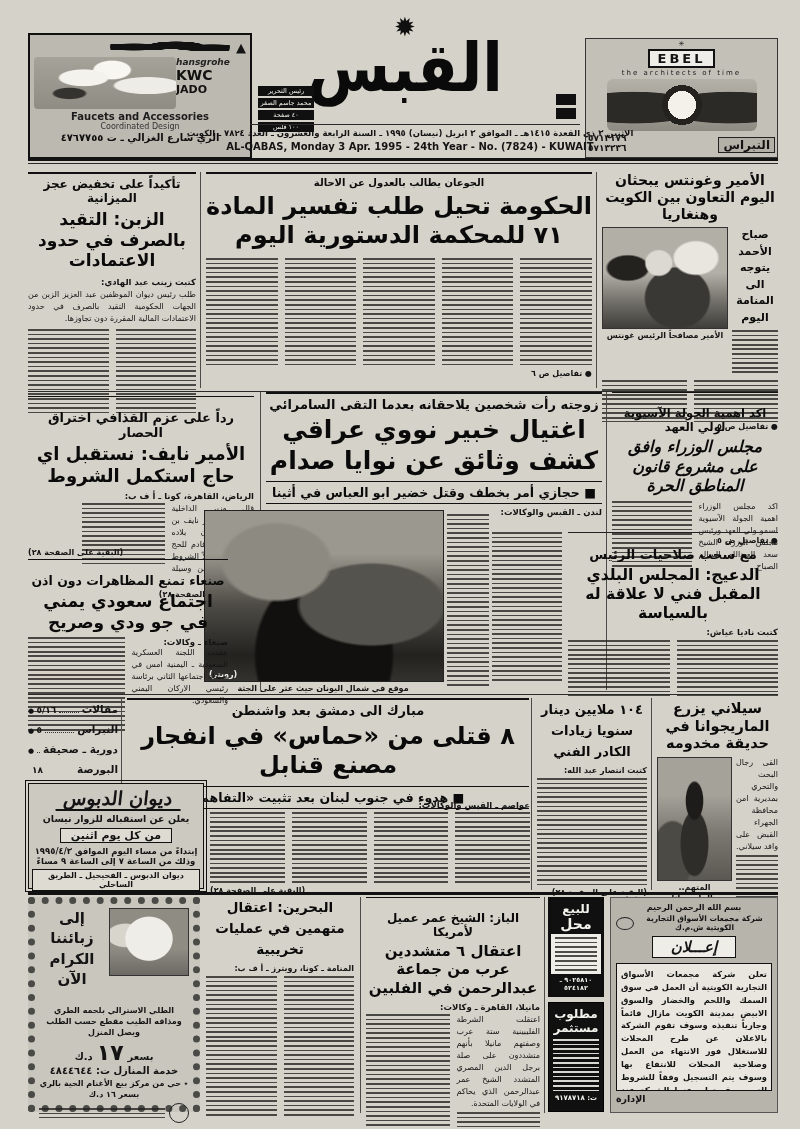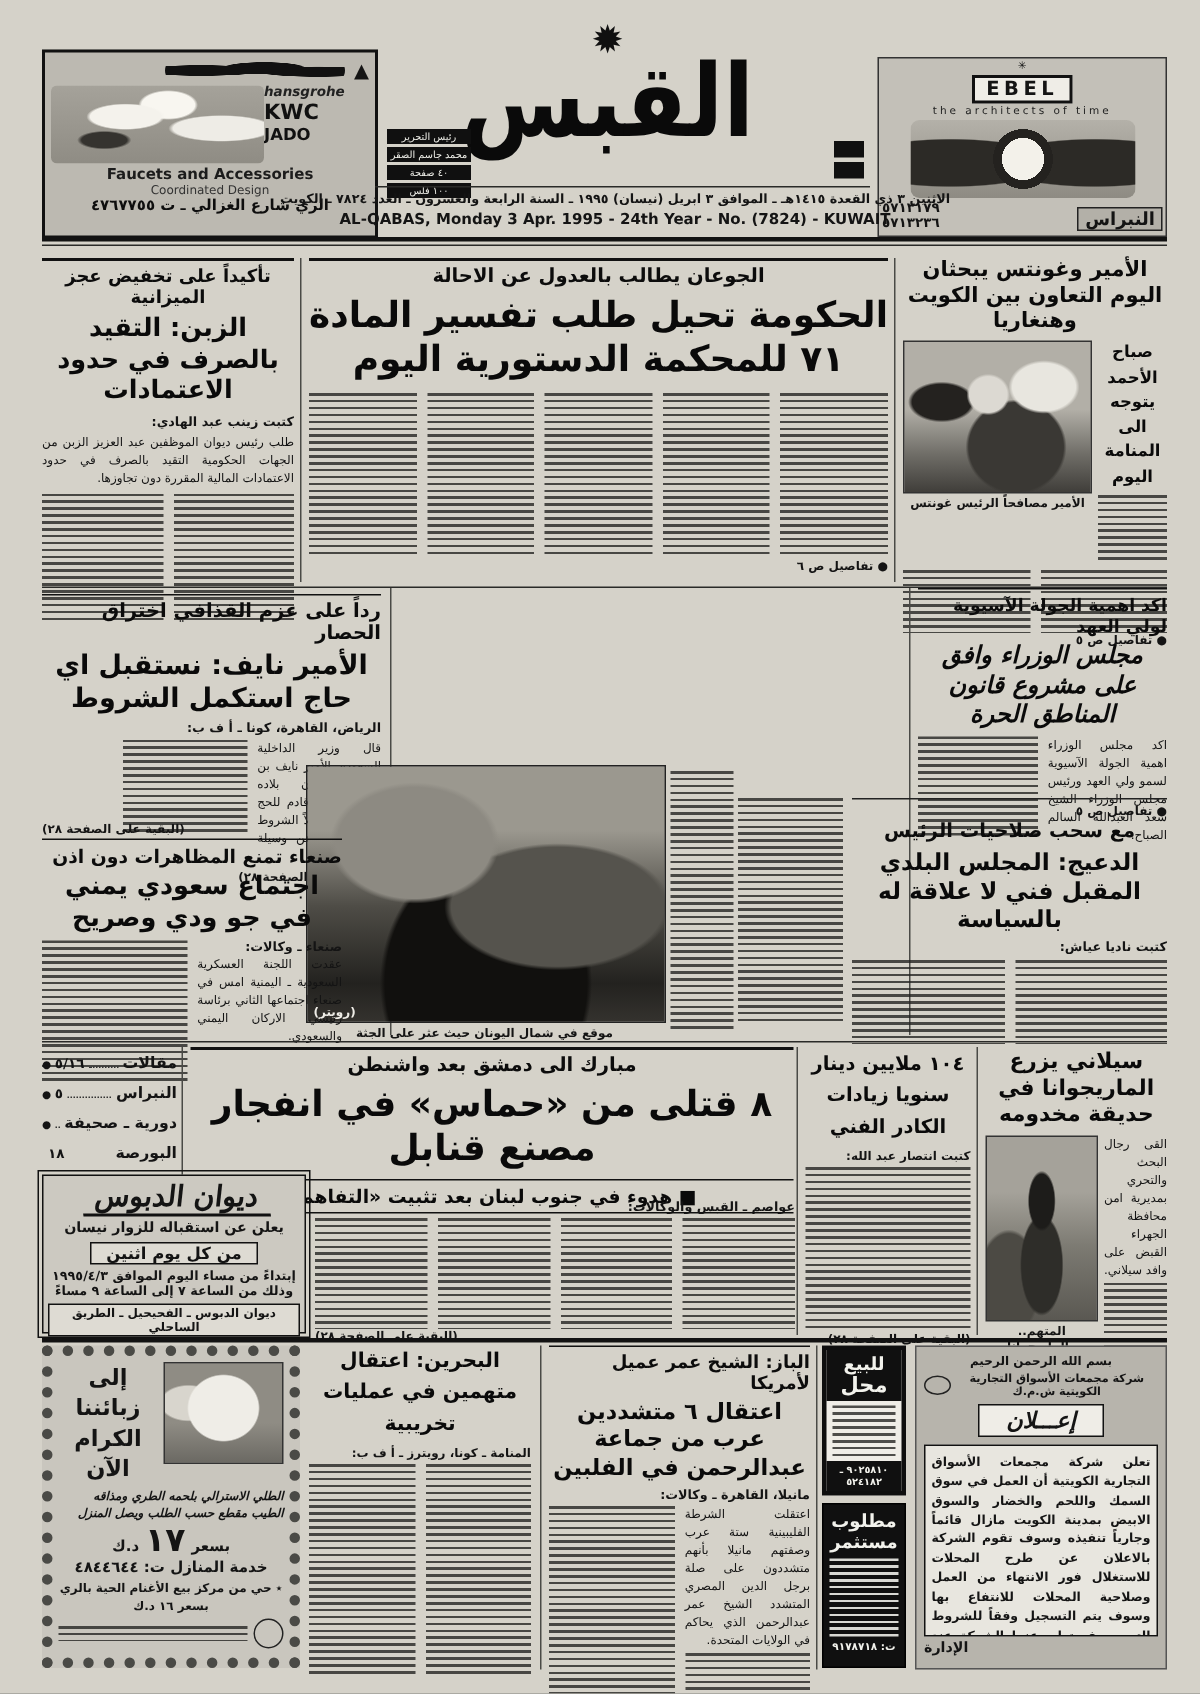--- a/index.html
+++ b/index.html
@@ -4,21 +4,21 @@
 <style>
   html,body{margin:0;padding:0;background:#8a8a86;}
   .page{position:relative;width:800px;height:1129px;margin:0 auto;background:#d5d2c9;
         font-family:"DejaVu Sans",sans-serif;direction:rtl;overflow:hidden;color:#141414;}
   .abs{position:absolute;}
   .vr{position:absolute;width:1px;background:#4a4a46;}
   .hr1{position:absolute;height:1px;background:#2a2a28;}
   .hr2{position:absolute;height:2.5px;background:#121212;}
   .kick{font-weight:bold;text-align:center;color:#0c0c0c;}
   .k2{border-top:2.5px solid #111;padding-top:3px;}
-  .k1{border-top:1.5px solid #111;padding-top:3px;text-align:right;}
+  .k1{border-top:1.5px solid #111;padding-top:13px;}
   .hl{font-weight:bold;text-align:center;line-height:1.22;color:#0a0a0a;}
   .by{font-size:8.5px;font-weight:bold;}
   .lead{font-size:8px;line-height:1.5;text-align:justify;}
   .ft{background:repeating-linear-gradient(180deg,rgba(32,32,30,.78) 0 1.7px,transparent 1.7px 4.6px);}
   .ftw{background:repeating-linear-gradient(180deg,rgba(244,244,238,.88) 0 1.6px,transparent 1.6px 4.6px);}
   .cols{display:flex;gap:7px;}
   .cols>div{flex:1;}
   .sub{border-top:1.5px solid #111;border-bottom:1.5px solid #111;font-weight:bold;text-align:center;padding:3px 2px;color:#0a0a0a;}
   .mark{font-size:8px;font-weight:bold;}
   .cap{font-size:8px;font-weight:bold;text-align:center;line-height:1.3;}
@@ -106,21 +106,21 @@
     <div class="by" style="margin-top:6px;">كتبت زينب عبد الهادي:</div>
     <div class="lead" style="margin-top:2px;">طلب رئيس ديوان الموظفين عبد العزيز الزبن من الجهات الحكومية التقيد بالصرف في حدود الاعتمادات المالية المقررة دون تجاوزها.</div>
     <div class="cols" style="margin-top:4px;">
       <div class="ft" style="height:86px;"></div>
       <div class="ft" style="height:86px;"></div>
     </div>
   </div>
   <div class="vr" style="left:200px;top:172px;height:216px;"></div>
 
   <div class="abs" style="left:206px;top:172px;width:386px;">
-    <div class="kick k2" style="font-size:13px;letter-spacing:1px;">الجوعان يطالب بالعدول عن الاحالة</div>
+    <div class="kick k2" style="font-size:10px;letter-spacing:1px;">الجوعان يطالب بالعدول عن الاحالة</div>
     <div class="hl" style="font-size:24px;margin-top:4px;">الحكومة تحيل طلب تفسير المادة ٧١ للمحكمة الدستورية اليوم</div>
     <div class="cols" style="margin-top:7px;">
       <div class="ft" style="height:108px;"></div>
       <div class="ft" style="height:108px;"></div>
       <div class="ft" style="height:108px;"></div>
       <div class="ft" style="height:108px;"></div>
       <div class="ft" style="height:108px;"></div>
     </div>
     <div class="mark" style="margin-top:3px;">● تفاصيل ص ٦</div>
   </div>
@@ -159,20 +159,26 @@
     <div style="display:flex;gap:7px;margin-top:2px;width:172px;">
       <div style="flex:1;">
         <div class="lead">قال وزير الداخلية السعودي الأمير نايف بن عبدالعزيز ان بلاده ستستقبل اي قادم للحج ما دام مستكملاً الشروط بغض النظر عن وسيلة قدومه.</div>
       </div>
       <div class="ft" style="flex:1;height:64px;"></div>
     </div>
     <div class="mark" style="margin-top:3px;">(البقية على الصفحة ٢٨)</div>
   </div>
   <div class="vr" style="left:260px;top:392px;height:298px;"></div>
 
+  <div class="abs" style="left:266px;top:392px;width:336px;">
+    <div class="kick k2" style="font-size:13px;">زوجته رأت شخصين يلاحقانه بعدما التقى السامرائي</div>
+    <div class="hl" style="font-size:25px;margin-top:3px;">اغتيال خبير نووي عراقي كشف وثائق عن نوايا صدام</div>
+    <div class="sub" style="font-size:12.5px;margin-top:5px;">■ حجازي أمر بخطف وقتل خضير ابو العباس في أثينا</div>
+    <div class="by" style="margin-top:3px;">لندن ـ القبس والوكالات:</div>
+  </div>
 
   <div class="abs" style="left:204px;top:510px;width:238px;height:170px;border:1px solid #222;background:
      radial-gradient(ellipse at 30% 30%, #8d8a82 0 22%, transparent 24%),
      radial-gradient(ellipse at 70% 55%, #55534d 0 30%, transparent 32%),
      radial-gradient(ellipse at 50% 85%, #11100e 0 40%, transparent 42%),
      linear-gradient(180deg,#9b988f 0 25%,#4e4c46 55%,#23221f 85%,#34322e);">
     <span style="position:absolute;left:4px;bottom:2px;color:#efede7;font-size:8px;font-weight:bold;">(رويتر)</span>
   </div>
   <div class="abs cap" style="left:204px;top:684px;width:238px;">موقع في شمال اليونان حيث عثر على الجثة</div>
 
@@ -301,21 +307,21 @@
   <div class="hr2" style="left:28px;top:892px;width:750px;"></div>
 
   <div class="abs" style="left:28px;top:897px;width:172px;height:215px;border:7px dotted #4a4a46;background:#c9c6be;box-sizing:border-box;padding:4px;">
     <div style="display:flex;gap:4px;">
       <div style="width:78px;height:66px;border:1px solid #333;background:
              radial-gradient(ellipse at 50% 45%, #efede7 0 42%, transparent 44%),
              radial-gradient(ellipse at 20% 40%, #d8d5cd 0 20%, transparent 22%),
              linear-gradient(180deg,#8f8c84 0 60%,#6b6963);"></div>
       <div style="flex:1;font-size:15px;font-weight:bold;text-align:center;line-height:1.35;">إلى زبائننا الكرام الآن</div>
     </div>
-    <div style="font-size:8px;font-weight:bold;margin-top:3px;line-height:1.4;font-style:italic;">الطلي الاسترالي بلحمه الطري ومذاقه الطيب مقطع حسب الطلب ويصل المنزل</div>
+    <div style="font-size:8px;font-weight:bold;text-align:center;margin-top:16px;line-height:1.4;">الطلي الاسترالي بلحمه الطري ومذاقه الطيب مقطع حسب الطلب ويصل المنزل</div>
     <div style="display:flex;justify-content:center;align-items:baseline;gap:4px;margin-top:1px;">
       <span style="font-size:10px;font-weight:bold;">بسعر</span>
       <span style="font-size:22px;font-weight:bold;">١٧</span>
       <span style="font-size:10px;font-weight:bold;">د.ك</span>
     </div>
     <div style="font-size:10px;font-weight:bold;text-align:center;">خدمة المنازل ت: ٤٨٤٤٦٤٤</div>
     <div style="font-size:8px;font-weight:bold;text-align:center;margin-top:2px;line-height:1.4;">٭ حي من مركز بيع الأغنام الحية بالري بسعر ١٦ د.ك</div>
     <div style="display:flex;align-items:center;gap:4px;margin-top:3px;">
       <div style="width:18px;height:18px;border:1.5px solid #222;border-radius:50%;"></div>
       <div class="ft" style="flex:1;height:10px;"></div>

